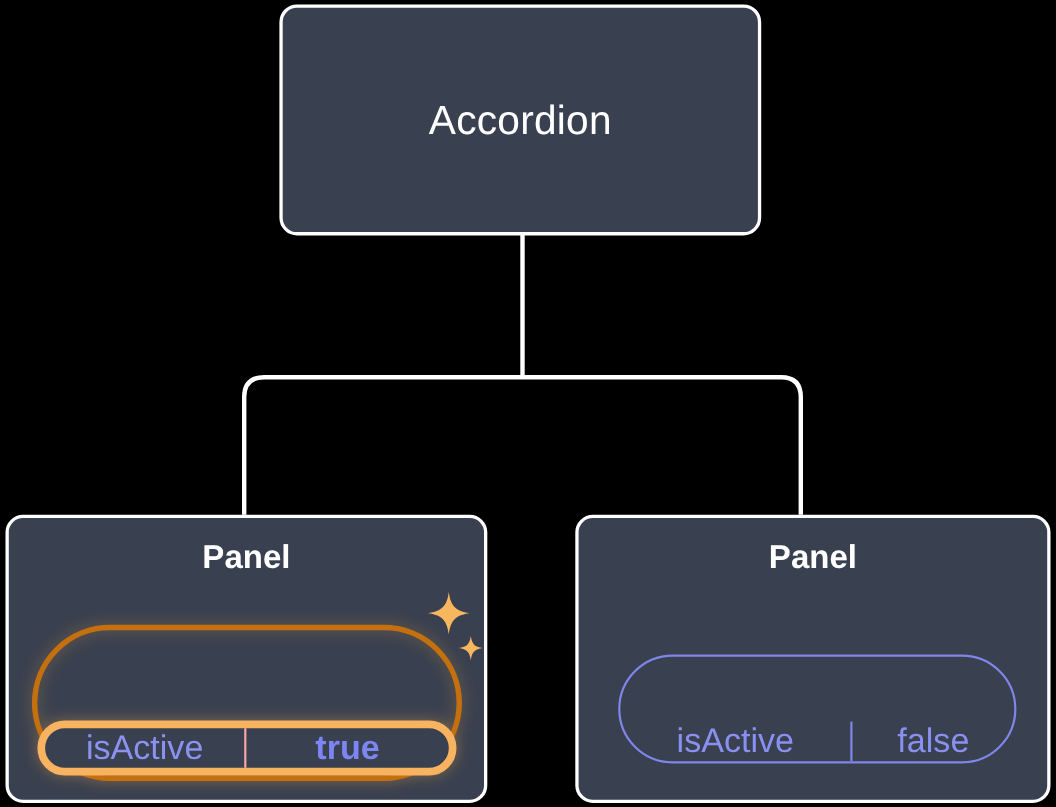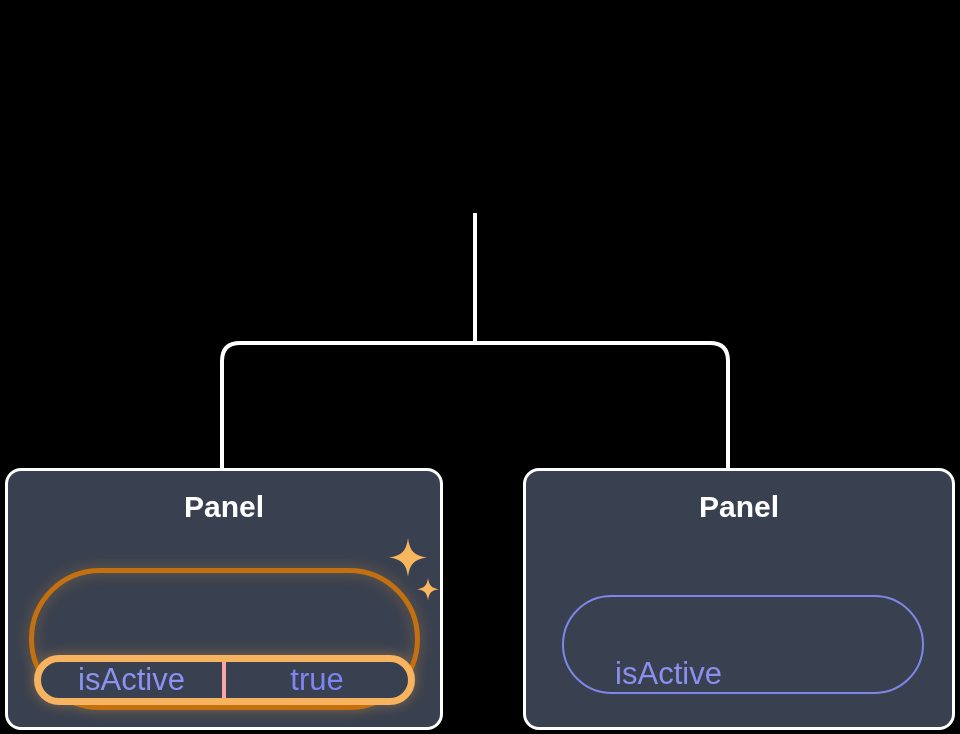--- a/index.html
+++ b/index.html
@@ -111,24 +111,24 @@
     box-sizing: border-box;
   }
   .prop-pill--highlight .prop-key {
     flex: 0 0 181px;
     color: #8C92F2;
     font-size: 31px;
     font-weight: 400;
   }
   .prop-pill--highlight .prop-val {
     flex: 1;
-    border-left: 4px solid #fca5a5;
+    border-left: 2px solid #fca5a5;
     color: #7D85F4;
     font-size: 31px;
-    font-weight: 400;
+    font-weight: 700;
   }
 
   
   .prop-pill--plain {
     left: 36px;
     top: 124px;
     width: 362px;
     height: 99px;
     border: 2px solid #8086E8;
     background: transparent;
@@ -162,20 +162,23 @@
 
 <div id="stage">
 
   <svg class="connectors" viewBox="0 0 960 734">
 
     <path d="M 475 213 L 475 343" fill="none" stroke="#FFFFFF" stroke-width="4" stroke-linecap="butt"></path>
 
     <path d="M 222 468 L 222 361 Q 222 343 240 343 L 710 343 Q 728 343 728 361 L 728 468" fill="none" stroke="#FFFFFF" stroke-width="4" stroke-linejoin="round" stroke-linecap="butt"></path>
   </svg>
 
+  <div class="node node--root">
+    <span class="node-title">Accordion</span>
+  </div>
 
   <div class="node node--panel node--panel-left">
     <span class="node-title">Panel</span>
   </div>
 
   <div class="prop-pill prop-pill--highlight">
     <div class="pill-inner">
       <span class="prop-key">isActive</span>
       <span class="prop-val">true</span>
     </div>
@@ -184,16 +187,17 @@
   <svg class="sparkles" viewBox="0 0 60 68">
     <path d="M24 0 C25.6 13.0 30.4 17.8 43 19.4 C30.4 21.0 25.6 25.8 24 38.8 C22.4 25.8 17.6 21.0 5 19.4 C17.6 17.8 22.4 13.0 24 0 Z" fill="#F8B65E"></path>
     <path d="M44 40 C45.0 47.6 47.6 50.2 55 51.2 C47.6 52.2 45.0 54.8 44 62.4 C43.0 54.8 40.4 52.2 33 51.2 C40.4 50.2 43.0 47.6 44 40 Z" fill="#F8B65E"></path>
   </svg>
 
   <div class="node node--panel node--panel-right">
     <span class="node-title">Panel</span>
 
     <div class="prop-pill prop-pill--plain">
       <span class="prop-key">isActive</span>
+      <span class="prop-val">false</span>
     </div>
   </div>
 
 </div>
 
 </body></html>

